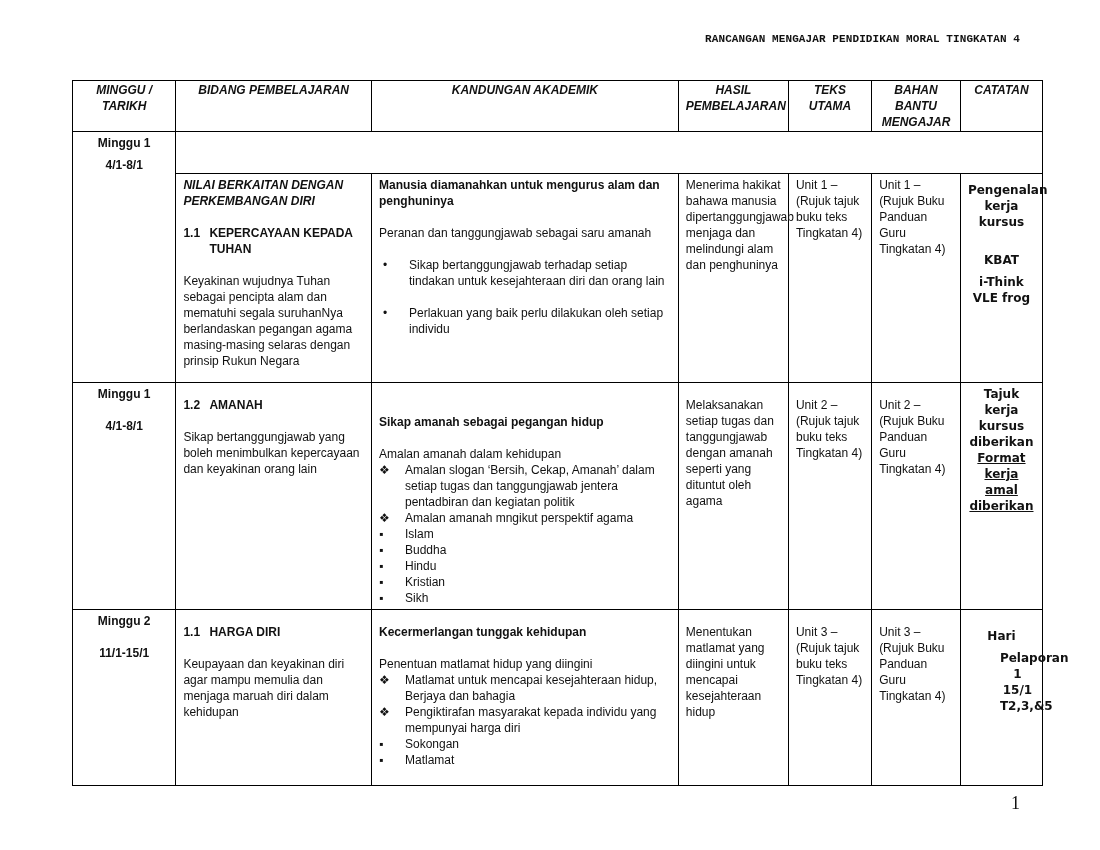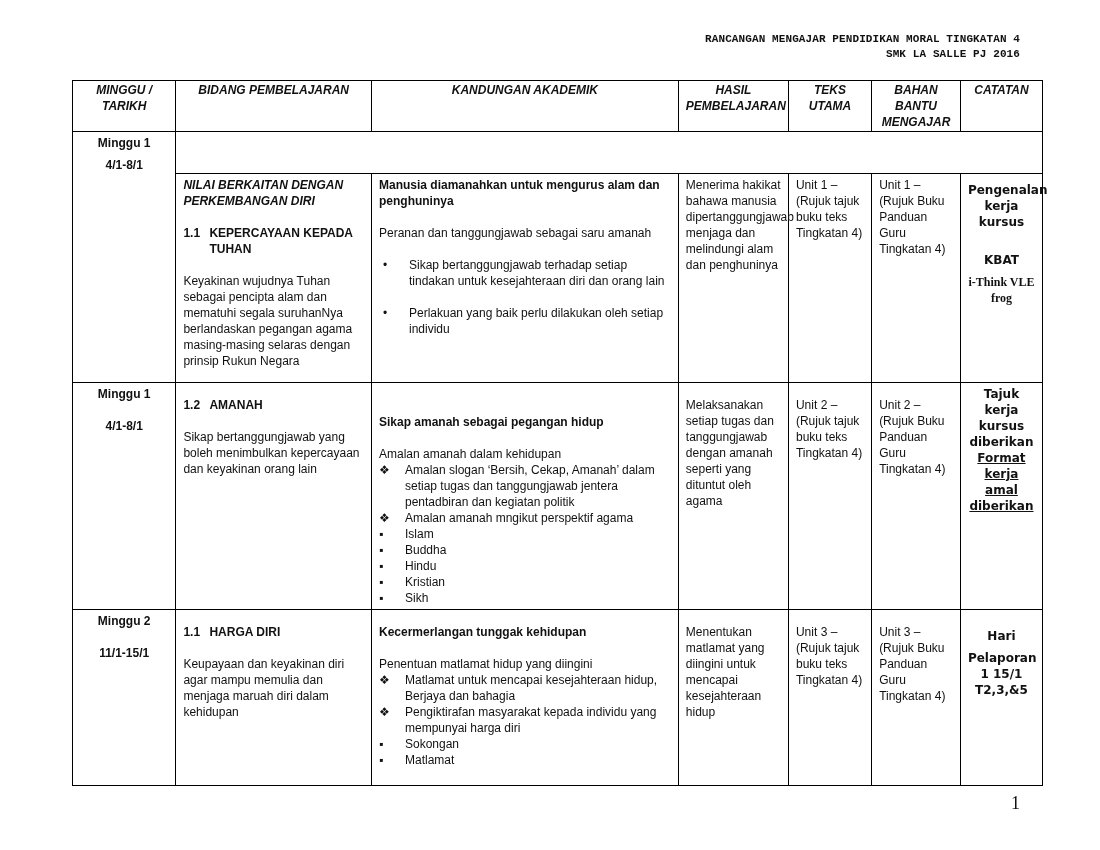--- a/index.html
+++ b/index.html
@@ -26,21 +26,20 @@
   ul.dots li { margin-bottom: 16px; }
   ul.dots li .mk { padding-left: 4px; }
   .page-number { position: absolute; right: 80px; top: 793px; font-family: "Liberation Serif", serif; font-size: 18px; }
   .c-block + .c-block { margin-top: 12px; }
 </style>
 </head>
 <body>
 
 <div class="doc-header">
   <div>RANCANGAN MENGAJAR PENDIDIKAN MORAL TINGKATAN 4</div>
-  <div>SMK LA SALLE PJ 2016</div>
 </div>
 
 <table class="plan">
   <colgroup>
     <col class="col1">
       <col class="col2">
       <col class="col3">
       <col class="col4">
       <col class="col5">
       <col class="col6">
@@ -92,21 +91,21 @@
               <span>Perlakuan yang baik perlu dilakukan oleh setiap individu</span>
             </li>
         </ul>
       </td>
       <td>Menerima hakikat bahawa manusia dipertanggungjawab menjaga dan melindungi alam dan penghuninya</td>
       <td>Unit 1 – (Rujuk tajuk buku teks Tingkatan 4)</td>
       <td>Unit 1 – (Rujuk Buku Panduan Guru Tingkatan 4)</td>
       <td class="catatan" style="vertical-align:top; padding-top:8px;">
         <div class="c-block">Pengenalan kerja kursus</div>
         <div class="c-block" style="margin-top:22px;">KBAT</div>
-        <div class="c-block" style="margin-top:6px;font-family:Liberation Serif, serif;">i-Think VLE frog</div>
+        <div class="c-block" style="margin-top:6px;">i-Think VLE frog</div>
       </td>
     </tr>
 
     <tr style="height:224px;">
       <td class="week">
         <span class="wk-label">Minggu 1</span>
         <span class="wk-label" style="margin-top:16px;">4/1-8/1</span>
       </td>
       <td style="padding-top:14px;">
         <div class="sub-head">
@@ -194,19 +193,19 @@
               <span class="mk">▪</span>
               <span>Matlamat</span>
             </li>
         </ul>
       </td>
       <td style="padding-top:14px;">Menentukan matlamat yang diingini untuk mencapai kesejahteraan hidup</td>
       <td style="padding-top:14px;">Unit 3 – (Rujuk tajuk buku teks Tingkatan 4)</td>
       <td style="padding-top:14px;">Unit 3 – (Rujuk Buku Panduan Guru Tingkatan 4)</td>
       <td class="catatan" style="vertical-align:top; padding-top:18px;">
         <div class="c-block">Hari</div>
-        <div class="c-block" style="margin-top:6px;">Pelaporan 1 15/1 T2,3,&amp;5</div>
+        <div class="c-block" style="margin-top:6px;margin-left:32px;">Pelaporan 1 15/1 T2,3,&amp;5</div>
       </td>
     </tr>
   </tbody>
 </table>
 
 <div class="page-number">1</div>
 
 </body></html>

